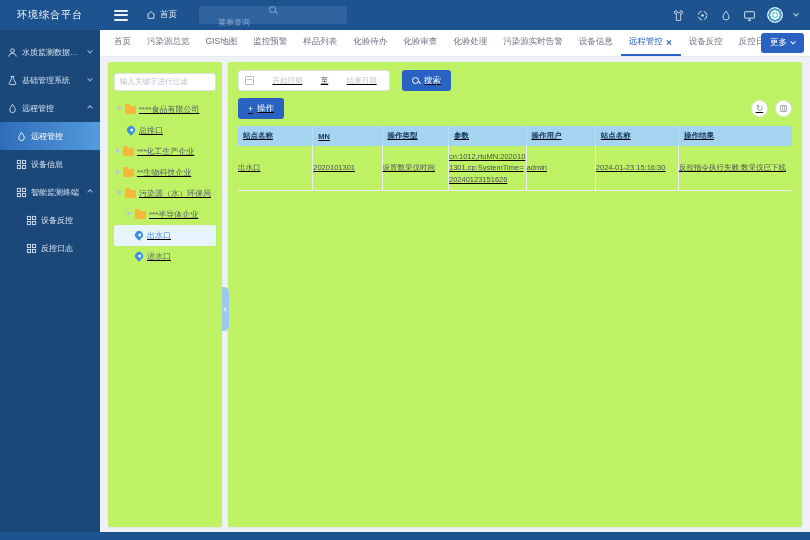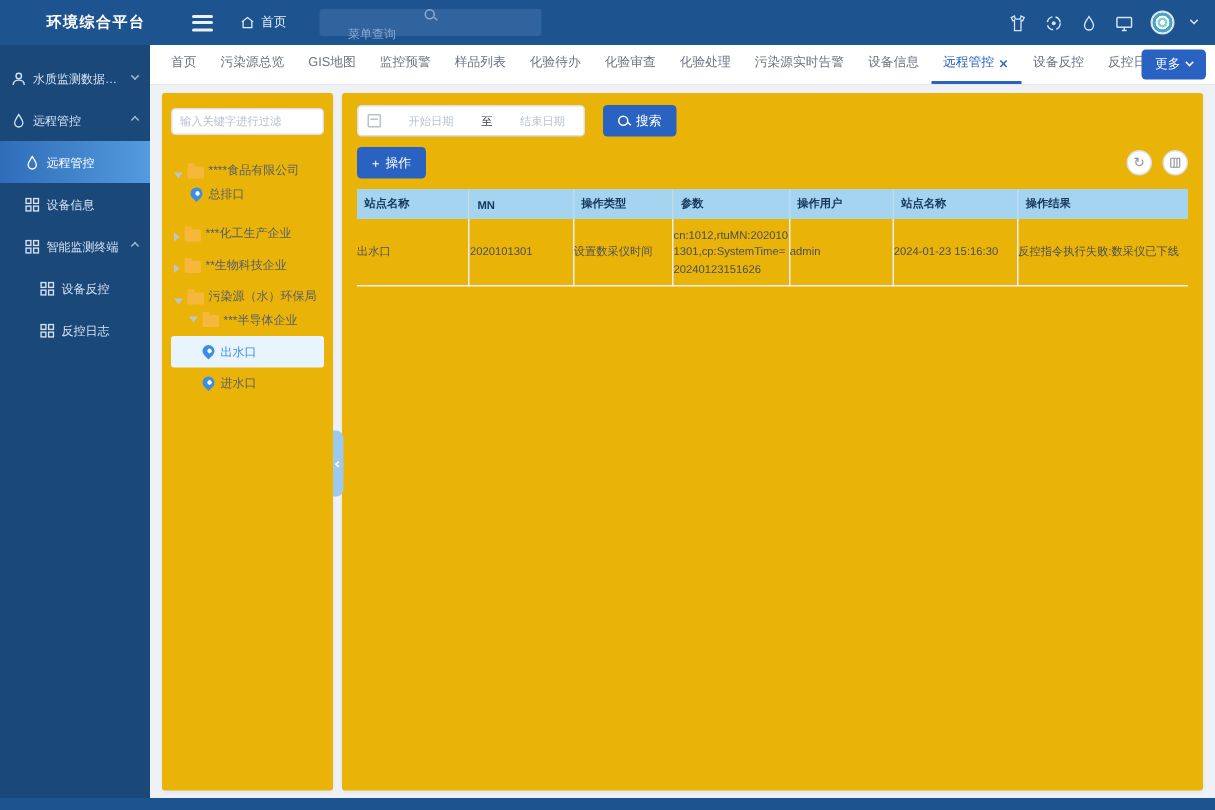--- a/index.html
+++ b/index.html
@@ -1,21 +1,21 @@
 <!DOCTYPE html>
 <html><head>
 <meta charset="utf-8">
 <style>
   * { margin:0; padding:0; box-sizing:border-box; font-family:"Liberation Sans","DejaVu Sans",sans-serif; }
   html,body { width:810px; height:540px; overflow:hidden; background:#eef1f5; }
   .app { position:relative; width:810px; height:540px; overflow:hidden; }
 
   
   .header { position:absolute; left:0; top:0; width:810px; height:30px; background:#1d538e; display:flex; align-items:center; z-index:5; }
-  .logo { width:100px; height:100%; display:flex; align-items:center; justify-content:center; color:#fff; font-size:10px; font-weight:bold; letter-spacing:1px; background:#1d538e;margin-left:14px; }
+  .logo { width:100px; height:100%; display:flex; align-items:center; justify-content:center; color:#fff; font-size:10px; font-weight:normal; letter-spacing:1px; background:#1d538e; }
   .hamburger { width:14px; height:11px; margin-left:14px; display:flex; flex-direction:column; justify-content:space-between; cursor:pointer; }
   .hamburger span { display:block; height:2px; background:#e8f0fa; border-radius:1px; }
   .crumb { display:flex; align-items:center; gap:4px; margin-left:18px; color:#e8f0fa; font-size:8.5px; cursor:pointer; }
   .hsearch { margin-left:22px; width:148px; height:18px; background:#31639f; border-radius:2px; display:flex; align-items:center; gap:4px; padding:0 6px;flex-direction:column; }
   .hsearch input { flex:1; background:transparent; border:none; outline:none; color:#cfe0f5; font-size:8px; }
   .hsearch input::placeholder { color:#8fabd0; }
   .mag { position:relative; width:8px; height:8px; flex:0 0 auto; }
   .mag::before { content:""; position:absolute; left:0; top:0; width:5px; height:5px; border:1px solid #8fabd0; border-radius:50%; }
   .mag::after { content:""; position:absolute; left:5.5px; top:5.5px; width:3px; height:1px; background:#8fabd0; transform:rotate(45deg); }
   .hicons { margin-left:auto; display:flex; align-items:center; gap:11px; padding-right:12px; }
@@ -42,29 +42,29 @@
   .tab { display:flex; align-items:center; gap:3px; padding:0 8px; font-size:8.5px; color:#6b7280; cursor:pointer; border-bottom:2px solid transparent; }
   .tab.active { color:#2a62c2; border-bottom-color:#2a62c2; }
   .tab-close { position:relative; width:7px; height:7px; display:inline-block; }
   .tab-close::before,.tab-close::after { content:""; position:absolute; left:0.5px; top:3px; width:6px; height:1px; background:#2a62c2; }
   .tab-close::before { transform:rotate(45deg); }
   .tab-close::after { transform:rotate(-45deg); }
   .more-btn { position:absolute; right:6px; top:3px; height:20px; padding:0 9px; background:#2a62c2; color:#fff; border:none; border-radius:3px; font-size:8.5px; display:flex; align-items:center; gap:4px; cursor:pointer; }
 
   
   .content { position:absolute; left:100px; top:57px; right:0; bottom:8px; background:#eef1f5; padding:5px 8px; display:flex; gap:6px; }
-  .card { background:#eab308; border-radius:2px; box-shadow:0 1px 3px rgba(0,0,0,0.06); }
+  .card { background:#bef264; border-radius:2px; box-shadow:0 1px 3px rgba(0,0,0,0.06);text-decoration:underline; }
 
   
   .tree-card { width:114px; flex:0 0 auto; padding:8px 6px; overflow:hidden; }
   .tree-filter { width:100%; height:18px; border:1px solid #dcdfe6; border-radius:3px; font-size:7.5px; padding:0 5px; outline:none; color:#555; }
   .tree-filter::placeholder { color:#b9c2cf; }
   .tree { margin-top:8px; }
   .tnode { height:21px; display:flex; align-items:center; gap:3px; font-size:8px; color:#555e6b; cursor:pointer; white-space:nowrap; border-radius:2px; }
-  .tnode.lv1 { padding-left:2px;align-items:flex-end; }
+  .tnode.lv1 { padding-left:2px; }
   .tnode.lv2 { padding-left:12px; }
   .tnode.lv3 { padding-left:20px; }
   .tnode.selected { background:#e8f4fe; color:#3a8ee6; }
   .caret { width:0; height:0; flex:0 0 auto; }
   .caret.down { border-left:3.5px solid transparent; border-right:3.5px solid transparent; border-top:4.5px solid #c0c4cc; }
   .caret.right { border-top:3.5px solid transparent; border-bottom:3.5px solid transparent; border-left:4.5px solid #c0c4cc; }
   .folder { width:11px; height:8px; background:#f6b73c; border-radius:1px; position:relative; margin-top:2px; flex:0 0 auto; }
   .folder::before { content:""; position:absolute; top:-2px; left:0; width:5px; height:2px; background:#f6b73c; border-radius:1px 1px 0 0; }
   .pin { width:8px; height:8px; border-radius:50% 50% 50% 0; background:#3a8ee6; transform:rotate(-45deg); position:relative; flex:0 0 auto; margin:0 1px; }
   .pin::after { content:""; position:absolute; left:2.5px; top:2.5px; width:3px; height:3px; border-radius:50%; background:#fff; }
@@ -140,20 +140,27 @@
     </div>
   </div>
 
   <div class="sidebar">
     <div class="side-item">
       <svg width="11" height="11" viewBox="0 0 24 24" fill="none" stroke="#d5e2f3" stroke-width="2">
           <circle cx="12" cy="8" r="4"></circle>
           <path d="M4 21 c0-5 4-7 8-7 s8 2 8 7"></path>
         </svg>
       <span class="lbl">水质监测数据综合分析</span>
+      <span class="chev down blue"></span>
+    </div>
+    <div class="side-item">
+      <svg width="11" height="11" viewBox="0 0 24 24" fill="none" stroke="#d5e2f3" stroke-width="2">
+          <path d="M10 3 v5 L5 18 a2 2 0 0 0 2 3 h10 a2 2 0 0 0 2 -3 L14 8 V3 M8 3 h8"></path>
+        </svg>
+      <span class="lbl">基础管理系统</span>
       <span class="chev down blue"></span>
     </div>
     <div class="side-item">
       <svg width="11" height="11" viewBox="0 0 24 24" fill="none" stroke="#d5e2f3" stroke-width="2">
           <path d="M12 3 C9 8 6 11 6 15 a6 6 0 0 0 12 0 C18 11 15 8 12 3 Z"></path>
         </svg>
       <span class="lbl">远程管控</span>
       <span class="chev up blue"></span>
     </div>
     <div class="side-item lv2 active">

